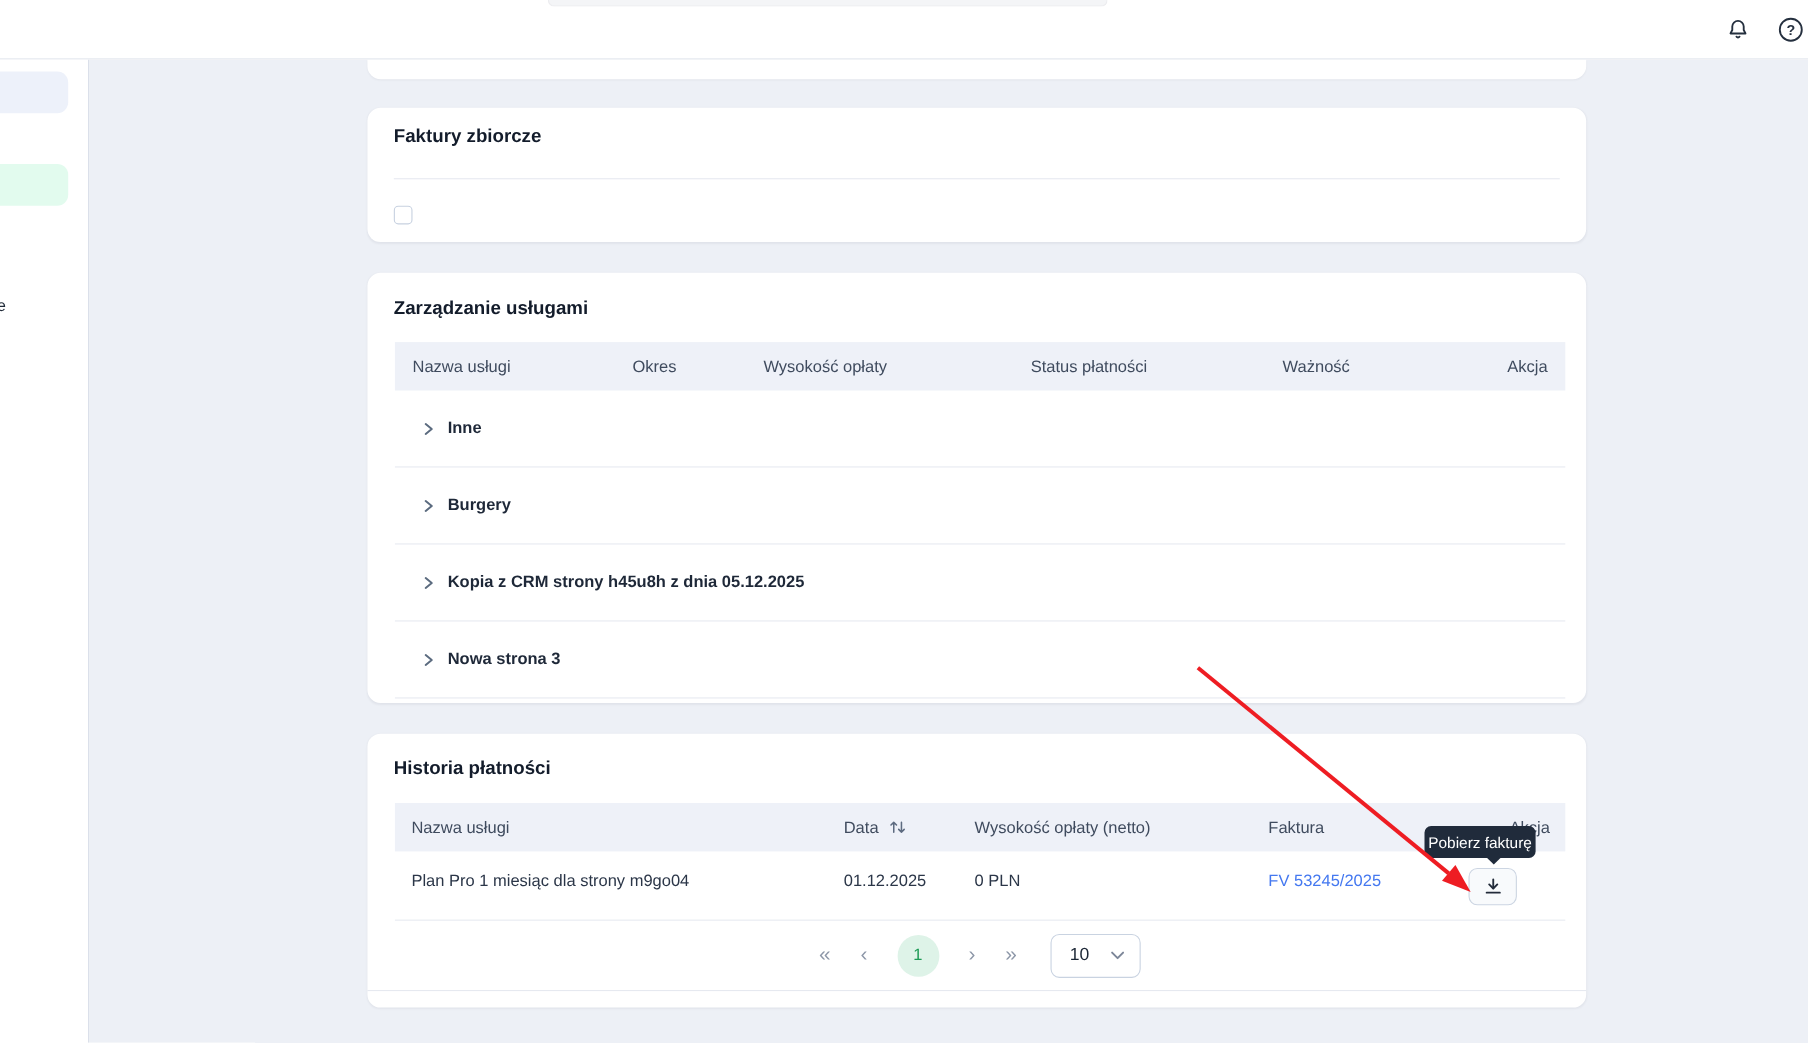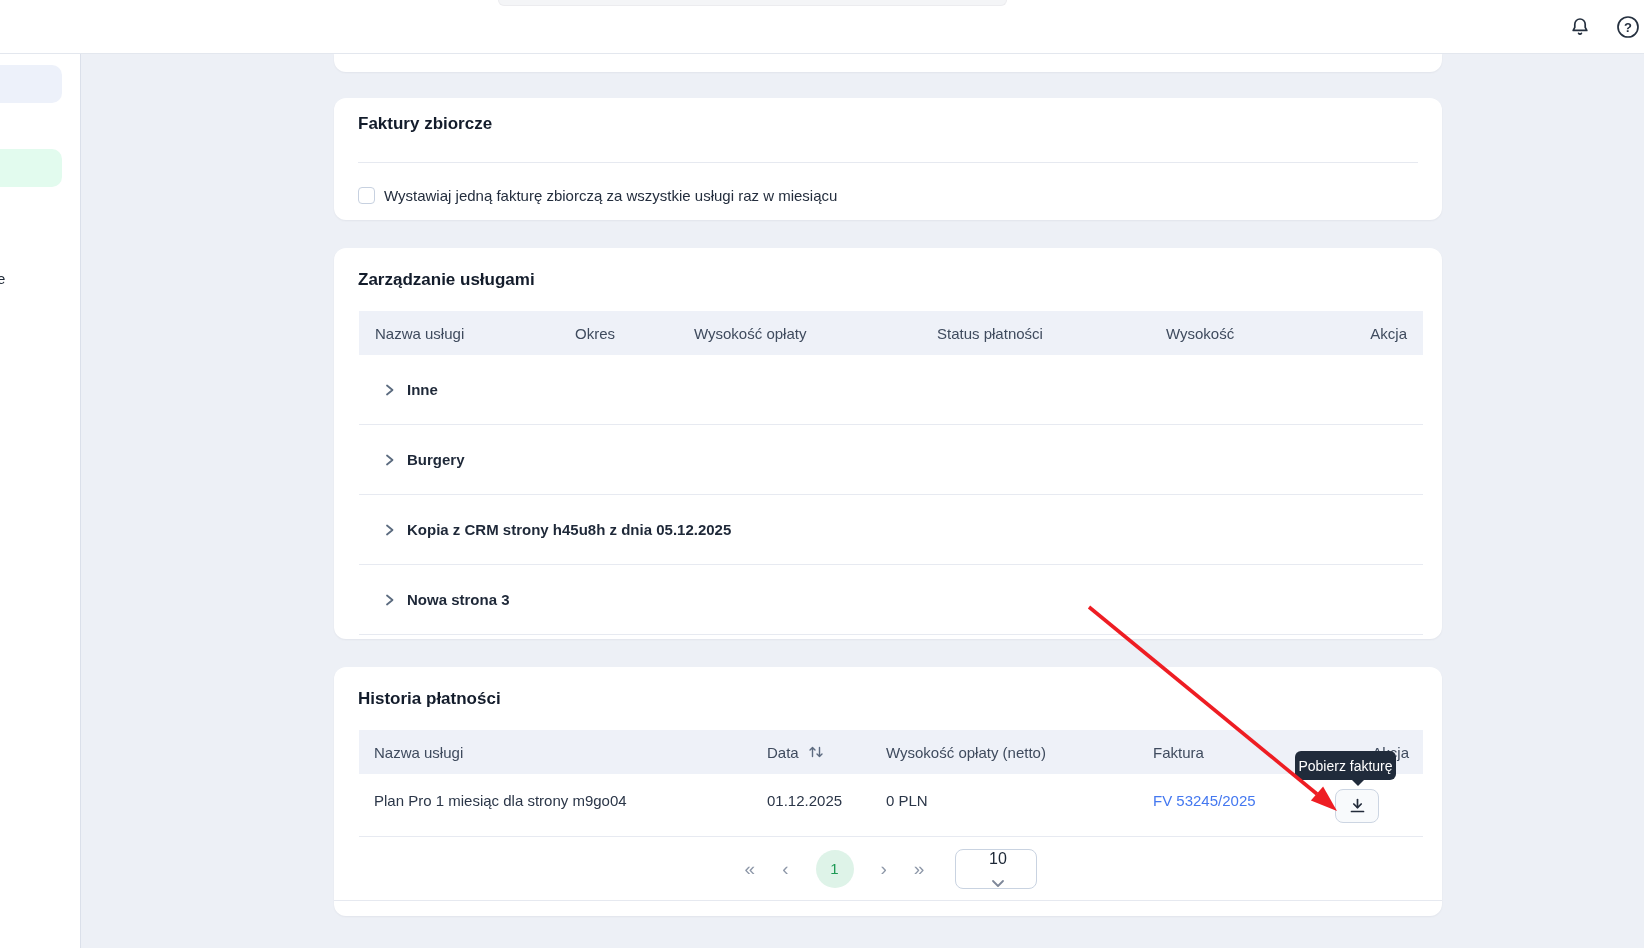--- a/index.html
+++ b/index.html
@@ -70,21 +70,21 @@
             border:1px solid #ccd5e2; border-radius:8px; background:#f8fafc;
             display:flex; align-items:center; justify-content:center; cursor:pointer; }
 
   .pagination { margin:0 19px 0 25px; height:63px; display:flex; align-items:center;
                 justify-content:center; gap:27px; }
   .pg-btn { font-size:19px; color:#8d97a8; cursor:pointer; line-height:1; user-select:none; }
   .pg-current { width:38px; height:38px; border-radius:50%; background:#def3e8; color:#1d9a55;
                 font-size:15px; display:flex; align-items:center; justify-content:center; cursor:pointer; }
   .page-size { width:82px; height:40px; border:1px solid #c9d3e1; border-radius:8px; background:#fff;
                display:flex; align-items:center; justify-content:space-between;
-               padding:0 13px 0 16px; cursor:pointer; margin-left:4px;flex-direction:column; }
+               padding:0 13px 0 16px; cursor:pointer; margin-left:4px; }
   .page-size-value { font-size:16px; color:#1c2736; }
   .card-footer { border-top:1px solid #e6e9f0; height:17px; }
 
   
   .tooltip { position:absolute; left:1295px; top:751px; width:101px; height:29px; z-index:15;
              background:#202b3b; border-radius:6px; color:#fff; font-size:14px;
              display:flex; align-items:center; justify-content:center; white-space:nowrap; }
   .tooltip-caret { position:absolute; left:56px; top:28px; width:0; height:0;
                    border-left:7px solid transparent; border-right:7px solid transparent;
                    border-top:7px solid #202b3b; }
@@ -120,32 +120,31 @@
 
   <div class="content">
 
     <div class="card card-sliver"></div>
 
     <div class="card card-bulk">
       <div class="card-title">Faktury zbiorcze</div>
       <div class="divider"></div>
       <div class="check-row">
         <div class="checkbox"></div>
-        <span class="check-label">Wystawiaj jedną fakturę zbiorczą za wszystkie usługi raz w miesiącu</span>
       </div>
     </div>
 
     <div class="card card-services">
       <div class="card-title">Zarządzanie usługami</div>
       <div class="tbl-head">
         <span class="th svc-c1">Nazwa usługi</span>
         <span class="th svc-c2">Okres</span>
         <span class="th svc-c3">Wysokość opłaty</span>
         <span class="th svc-c4">Status płatności</span>
-        <span class="th svc-c5">Wysokość</span>
+        <span class="th svc-c5">Ważność</span>
         <span class="th svc-c6">Akcja</span>
       </div>
       <div class="svc-row">
         <svg class="chev" width="13" height="14" viewBox="0 0 13 14" fill="none" stroke="#5b6b7f" stroke-width="1.8" stroke-linecap="round" stroke-linejoin="round">
             <polyline points="4,2.5 9.5,7 4,11.5"></polyline>
           </svg>
         <span class="svc-name">Inne</span>
       </div>
       <div class="svc-row">
         <svg class="chev" width="13" height="14" viewBox="0 0 13 14" fill="none" stroke="#5b6b7f" stroke-width="1.8" stroke-linecap="round" stroke-linejoin="round">

